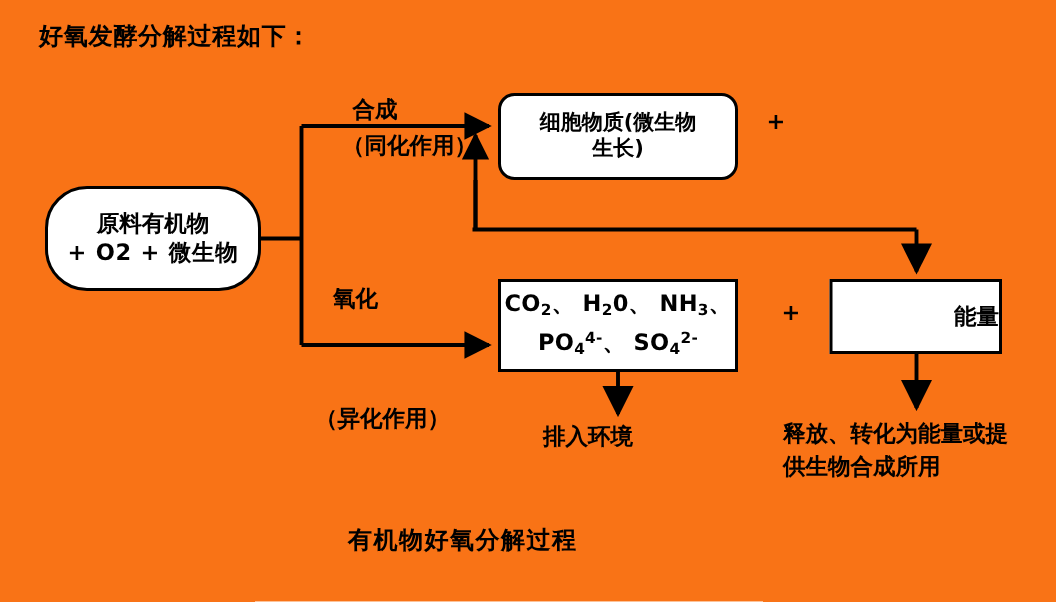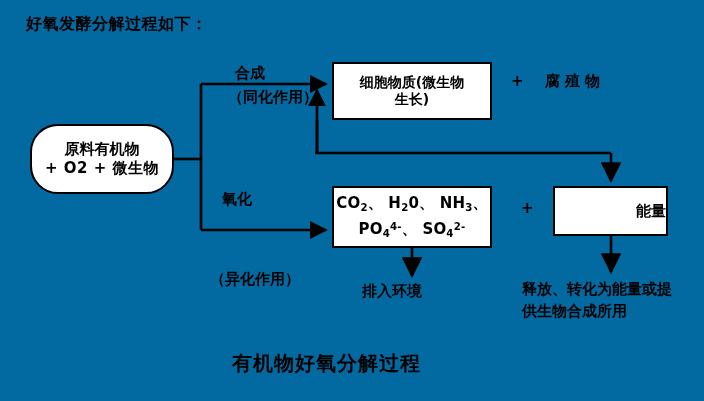--- a/index.html
+++ b/index.html
@@ -4,21 +4,21 @@
 <style>
   html, body {
     margin: 0;
     padding: 0;
     background: #ffffff;
   }
   #page {
     position: relative;
     width: 704px;
     height: 401px;
-    background: #0369a1;
+    background: #f97316;
     font-family: "DejaVu Sans", "Liberation Sans", sans-serif;
     color: #000000;
     overflow: hidden;
   }
   .abs { position: absolute; }
 
   
   #heading {
     left: 26px;
     top: 14px;
@@ -46,20 +46,21 @@
   #box-feedstock {
     left: 30px; top: 124px; width: 144px; height: 70px;
     font-size: 15px;
     border-radius: 28px;
   }
   #box-feedstock .line2 { letter-spacing: 0.5px; }
 
   #box-cell {
     left: 332px; top: 62px; width: 160px; height: 58px;
     font-size: 14px;
+    border-radius: 11px;
   }
 
   #box-products {
     left: 332px; top: 186px; width: 160px; height: 62px;
     font-size: 15px;
     justify-content: space-evenly;
   }
   #box-products .line { letter-spacing: 0.2px; }
   sub { font-size: 0.68em; vertical-align: -0.28em; font-weight: bold; }
   sup { font-size: 0.68em; vertical-align: 0.42em; font-weight: bold; }
@@ -84,21 +85,21 @@
   #label-plus-energy{ left: 521px; top: 199px; font-size: 15px; }
   #label-discharge  { left: 362px; top: 282px; font-size: 15px; }
 
   #label-energy-use {
     left: 522px; top: 279px; width: 160px;
     font-size: 15px; font-weight: bold; line-height: 1.45;
   }
 
   #caption {
     left: 232px; top: 350px;
-    font-size: 20px; font-weight: bold; letter-spacing: 1px;
+    font-size: 16px; font-weight: bold; letter-spacing: 1px;
     white-space: nowrap;
   }
 
   #connectors { left: 0; top: 0; }
 </style>
 </head>
 <body>
 
 <div id="page">
 
@@ -159,21 +160,20 @@
   <div class="abs box" id="box-energy">
     <div class="line">能量</div>
   </div>
 
   <div class="abs label" id="label-synthesis">合成</div>
   <div class="abs label" id="label-anabolism">（同化作用）</div>
   <div class="abs label" id="label-oxidation">氧化</div>
   <div class="abs label" id="label-catabolism">（异化作用）</div>
 
   <div class="abs label" id="label-plus-humus">+</div>
-  <div class="abs label" id="label-humus">腐殖物</div>
 
   <div class="abs label" id="label-plus-energy">+</div>
 
   <div class="abs label" id="label-discharge">排入环境</div>
 
   <div class="abs" id="label-energy-use">释放、转化为能量或提供生物合成所用</div>
 
   <div class="abs" id="caption">有机物好氧分解过程</div>
 
 </div>

